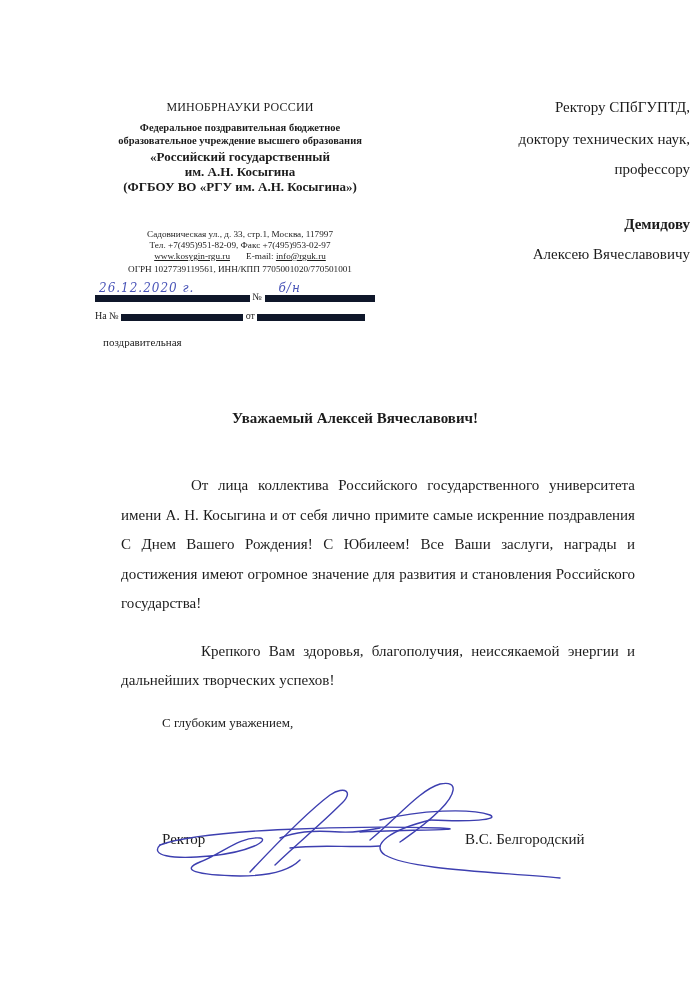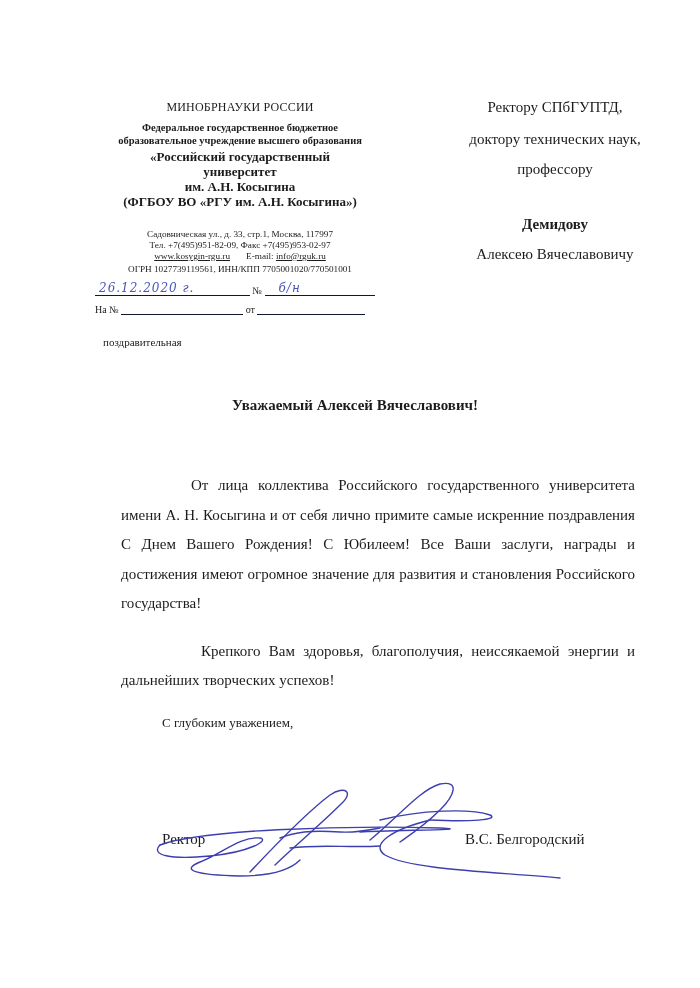--- a/index.html
+++ b/index.html
@@ -13,54 +13,53 @@
     .lh-name { top: 149px; font-size: 13px; font-weight: bold; line-height: 15px; }
     .lh-small { font-size: 9.2px; line-height: 11px; }
     .lh-addr { top: 229px; }
     .lh-tel { top: 240px; }
     .lh-web { top: 251px; }
     .lh-web .u { text-decoration: underline; }
     .lh-ogrn { top: 264px; }
     .reg-row { left: 95px; width: 290px; font-size: 10px; height: 14px; }
     .reg-row-1 { top: 283px; }
     .reg-row-2 { top: 302px; }
-    .line { display: inline-block; border-bottom: 1px solid #0f172a; height: 12px; vertical-align: bottom; position: relative; }
+    .line { display: inline-block; border-bottom: 7px solid #0f172a; height: 12px; vertical-align: bottom; position: relative; }
     .hand { font-family: "DejaVu Serif", serif; font-style: italic; color: #4a55b8; font-size: 12px;
             position: absolute; bottom: 0; left: 4px; letter-spacing: 1px; }
     .type-label { left: 103px; top: 336px; font-size: 11px; }
     
-    .addr { left: 420px; width: 270px; text-align: center; font-size: 15px; }
+    .addr { left: 420px; width: 270px; text-align: right; font-size: 15px; }
     .addr-1 { top: 99px; }
     .addr-2 { top: 131px; }
     .addr-3 { top: 161px; }
     .addr-4 { top: 216px; font-weight: bold; }
     .addr-5 { top: 246px; font-weight: normal; }
     
-    .salut { left: 0; width: 700px; text-align: center; top: 397px; font-size: 15px; font-weight: bold; padding-left: 10px; box-sizing: border-box; }
+    .salut { left: 0; width: 700px; text-align: center; top: 410px; font-size: 15px; font-weight: bold; padding-left: 10px; box-sizing: border-box; }
     
     .body-text { left: 103px; width: 550px; font-size: 15px; line-height: 29.5px; text-align: justify; top: 453px; }
     .body-text p { margin: 18px; text-indent: 70px; }
     .body-text p + p { text-indent: 80px; }
     
     .closing { left: 162px; top: 715px; font-size: 13px; }
     .rector { left: 162px; top: 831px; font-size: 15px; }
     .signer { left: 465px; top: 831px; font-size: 15px; }
     .signature { left: 140px; top: 780px; width: 440px; height: 110px; }
   </style>
 </head>
 <body>
 
 <div class="abs lh lh-ministry">МИНОБРНАУКИ РОССИИ</div>
 <div class="abs lh lh-type">
-  <div>Федеральное государственное бюджетное</div>
+  <div>Федеральное поздравительная бюджетное</div>
   <div>образовательное учреждение высшего образования</div>
 </div>
 <div class="abs lh lh-name">
   <div>«Российский государственный</div>
-  <div>университет</div>
   <div>им. А.Н. Косыгина</div>
   <div>(ФГБОУ ВО «РГУ им. А.Н. Косыгина»)</div>
 </div>
 <div class="abs lh lh-small lh-addr">Садовническая ул., д. 33, стр.1, Москва, 117997</div>
 <div class="abs lh lh-small lh-tel">Тел. +7(495)951-82-09, Факс +7(495)953-02-97</div>
 <div class="abs lh lh-small lh-web">
   <span class="u">www.kosygin-rgu.ru</span>
   &nbsp;&nbsp;&nbsp;&nbsp;&nbsp;
   <span>E-mail:</span>
   <span class="u">info@rguk.ru</span>

